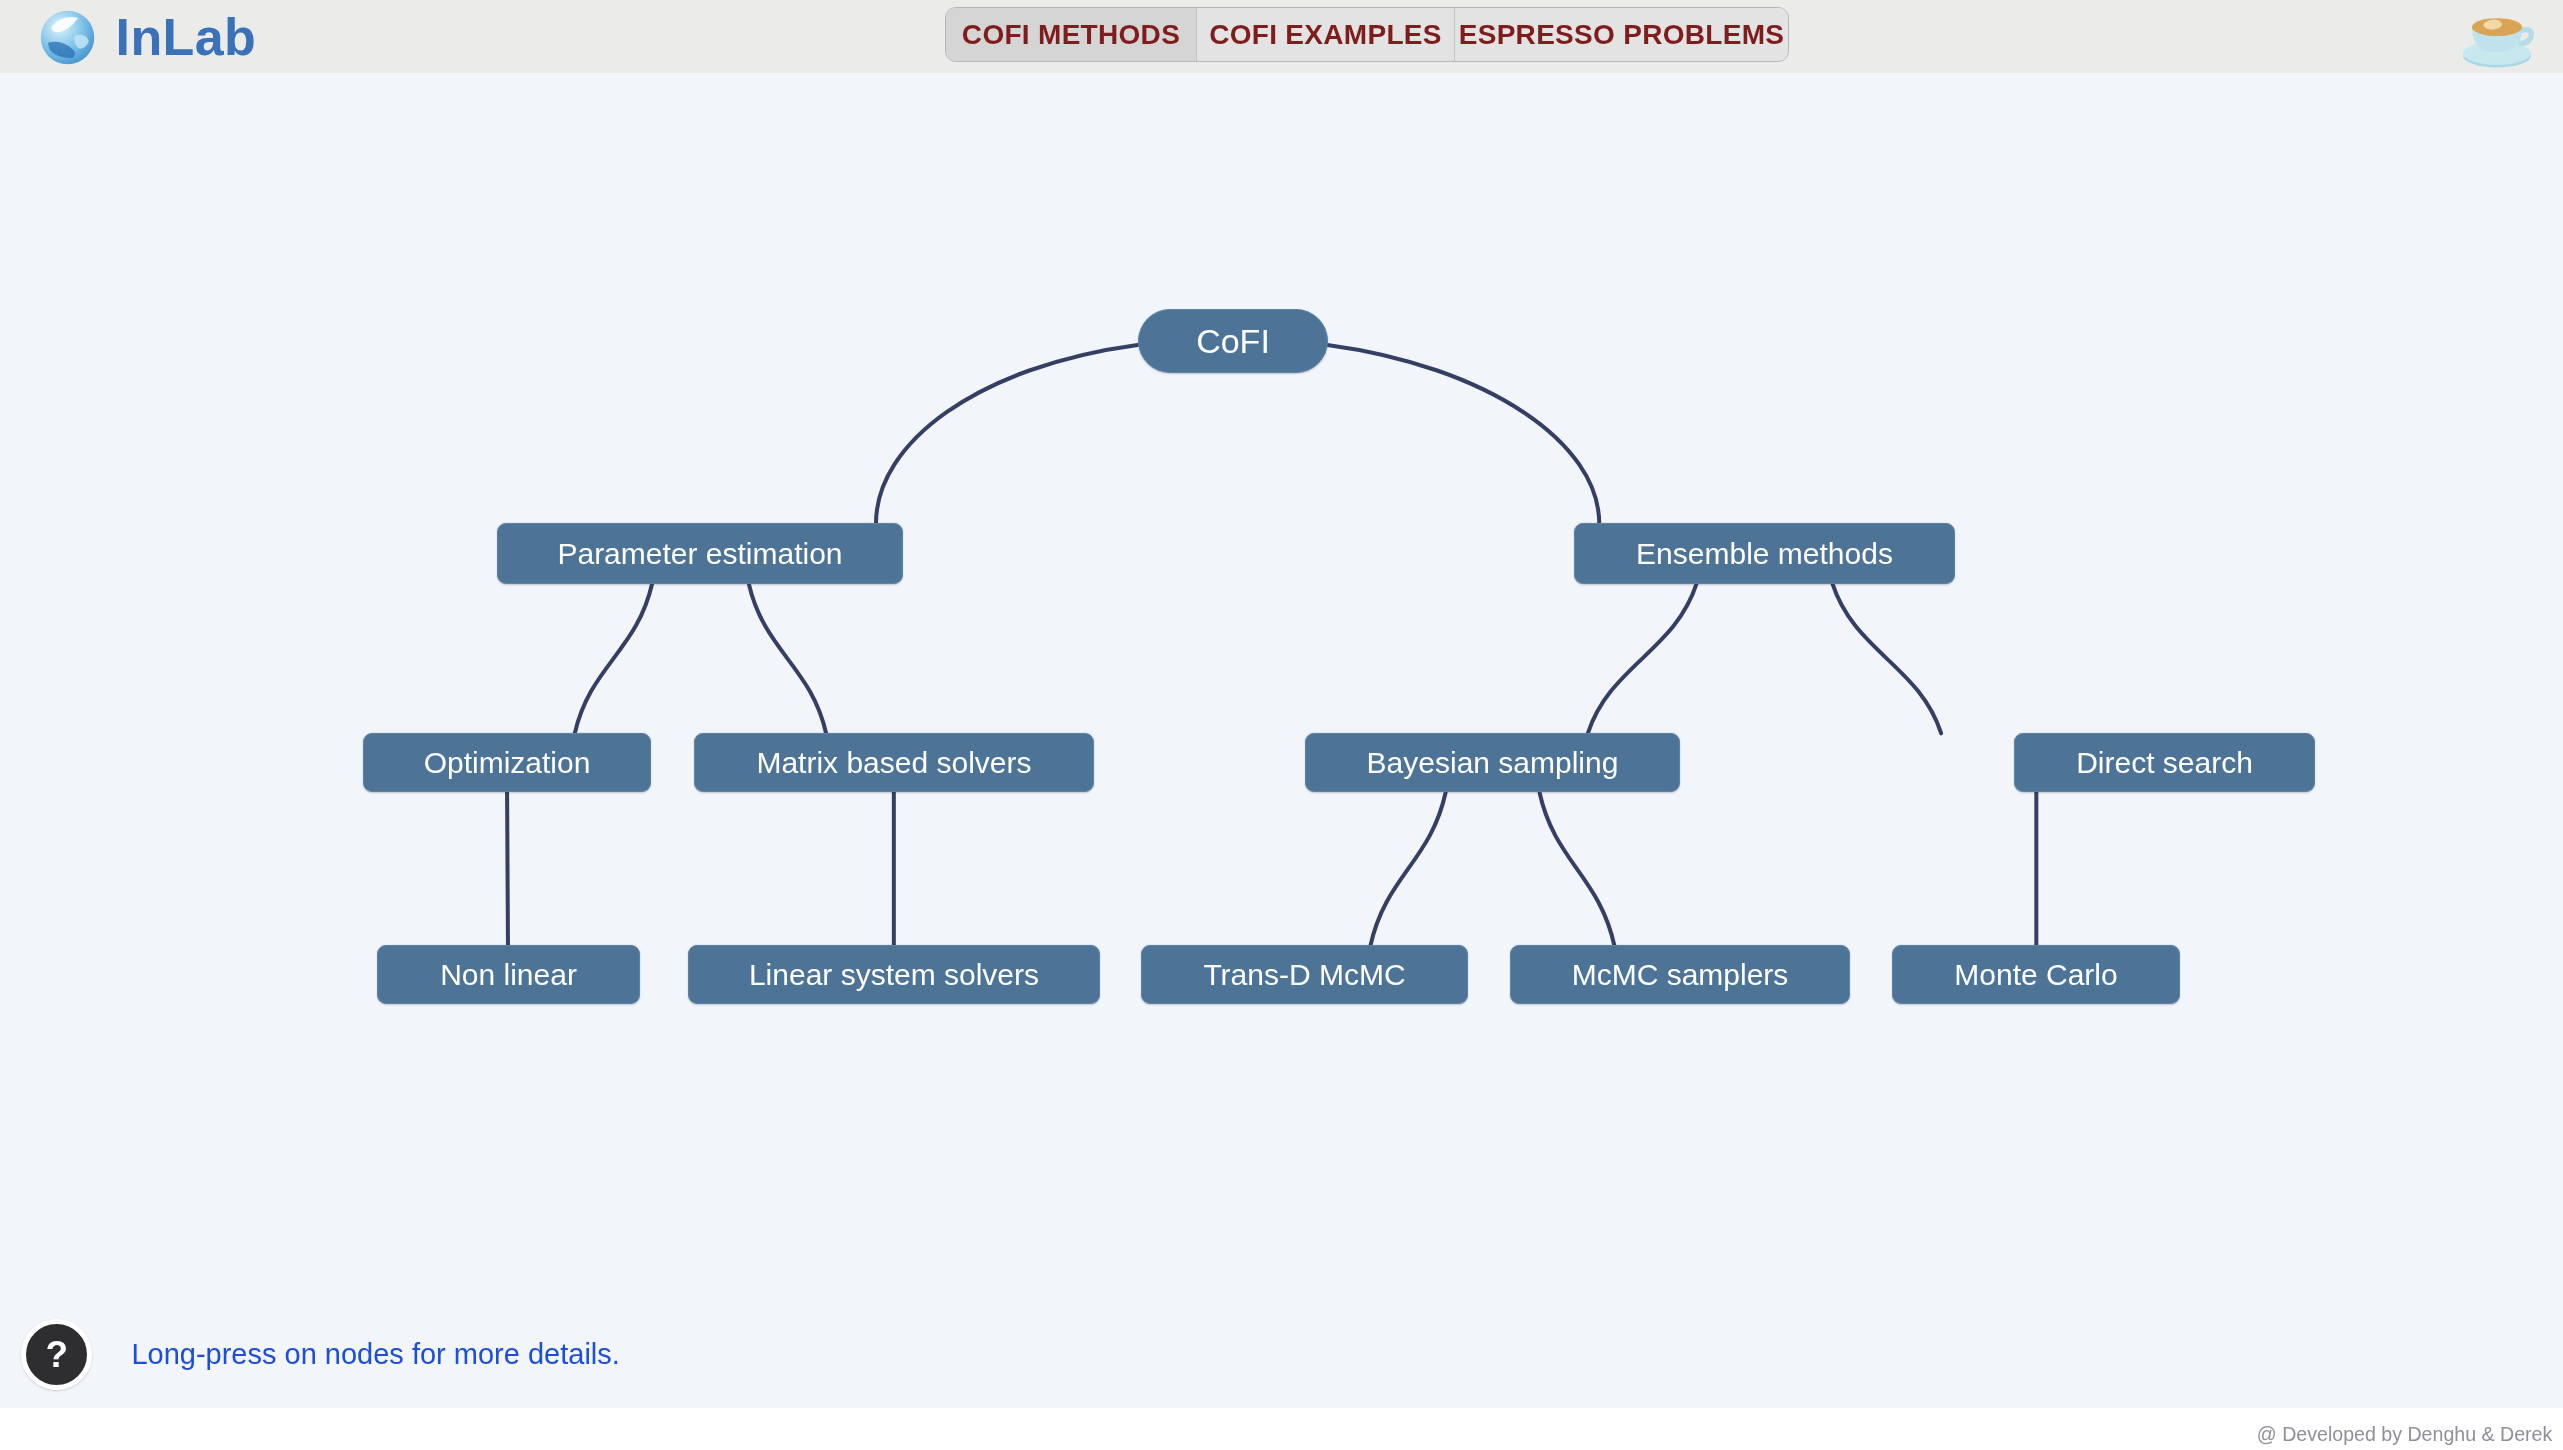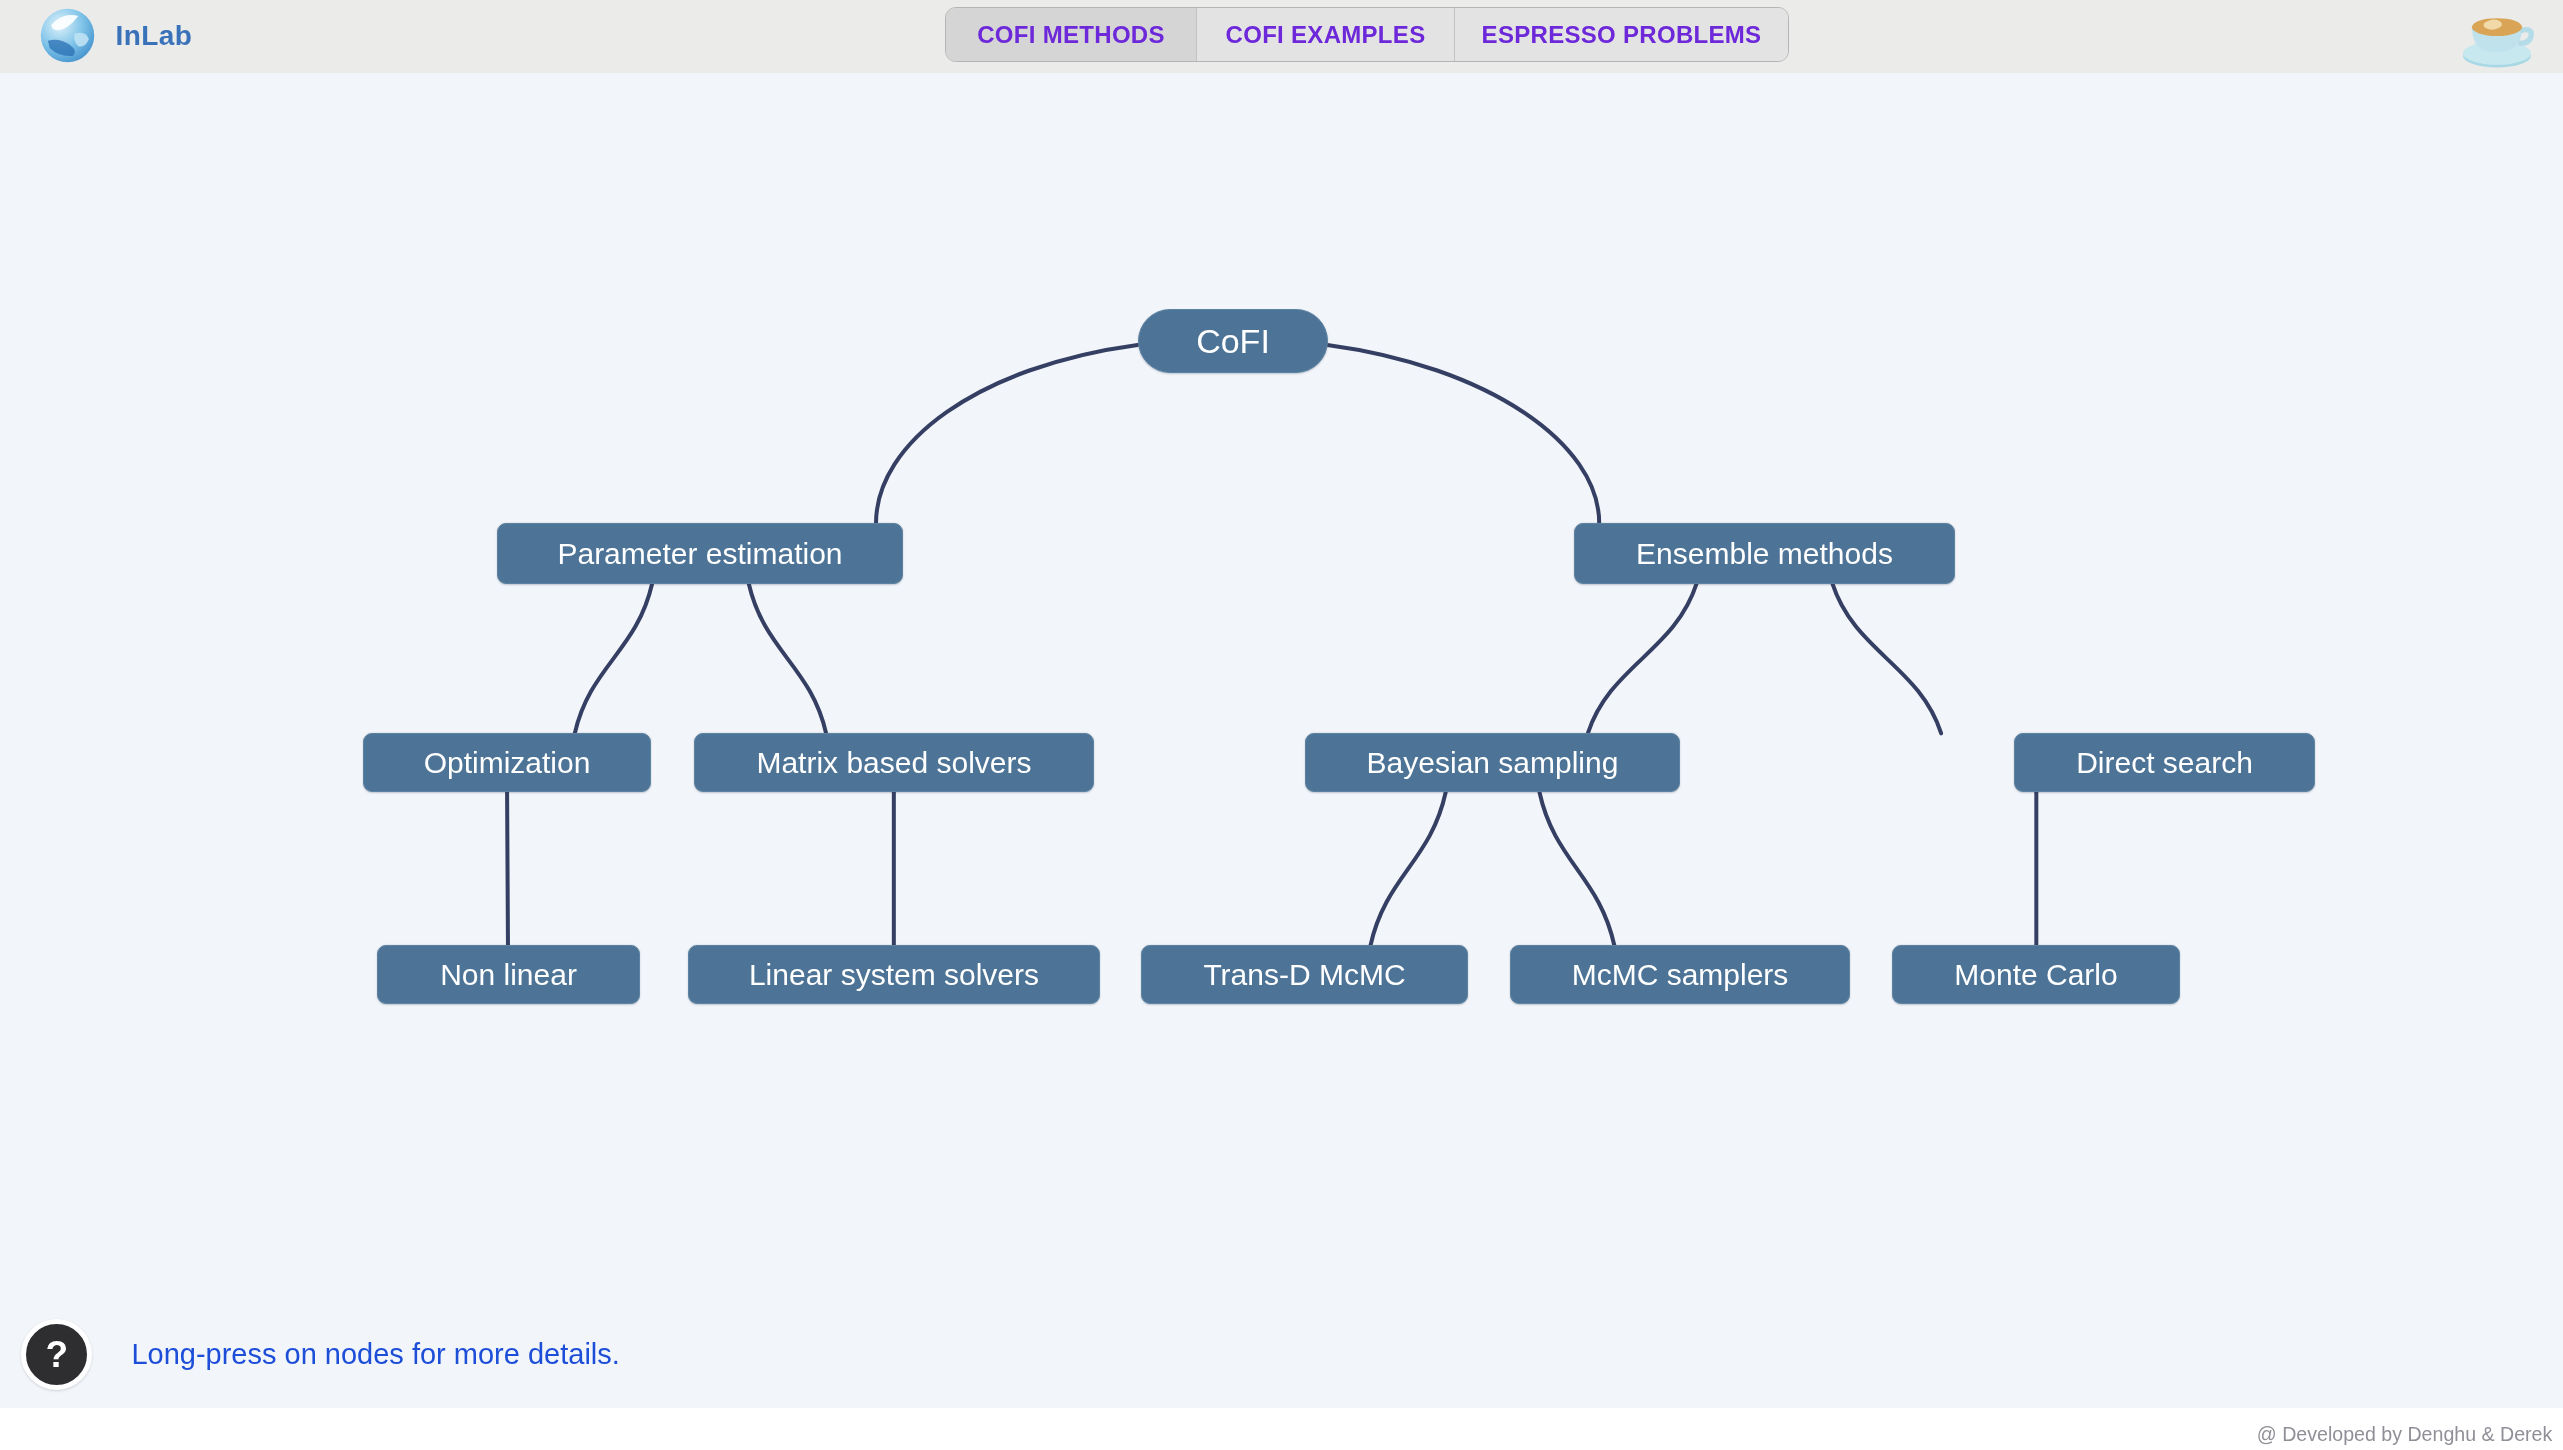--- a/index.html
+++ b/index.html
@@ -2,26 +2,26 @@
 <html style="font-size:14.3px"><head>
 <meta charset="utf-8">
 <style>
   html,body{margin:0;padding:0;background:#ffffff;font-family:"Liberation Sans",sans-serif;}
   .stage{position:relative;width:2563px;height:1451px;overflow:hidden;background:#ffffff;}
 
   
   .header{position:absolute;left:0;top:0;width:2563px;height:73px;background:#ebebea;}
   .brand{position:absolute;left:39px;top:7.1px;display:flex;align-items:center;gap:19.6px;cursor:pointer;}
   .brand svg{display:block;}
-  .brand-name{font-size:28px;font-weight:bold;color:#3a72ba;letter-spacing:0.4px;}
+  .brand-name{font-size:52px;font-weight:bold;color:#3a72ba;letter-spacing:0.4px;}
 
   .tabbar{position:absolute;left:945px;top:7.1px;height:55px;display:flex;
           border:1.8px solid #b5b5b5;border-radius:10.7px;overflow:hidden;background:#e3e3e3;box-sizing:border-box;}
   .tab{display:flex;align-items:center;justify-content:center;
-       font-size:24px;font-weight:bold;color:#6d28d9;letter-spacing:0.3px;
+       font-size:28px;font-weight:bold;color:#7f1d1d;letter-spacing:0.3px;
        background:#e3e3e3;cursor:pointer;box-sizing:border-box;}
   .tab + .tab{border-left:1.8px solid #c2c2c2;text-align:center;}
   .tab.active{background:#d5d5d5;}
 
   .coffee{position:absolute;right:23px;top:1.8px;width:86px;height:70px;cursor:pointer;}
 
   
   .main{position:absolute;left:0;top:73px;width:2563px;height:1335px;background:#f2f5fa;}
   .edges{position:absolute;left:0;top:0;width:2563px;height:1451px;pointer-events:none;}
 

